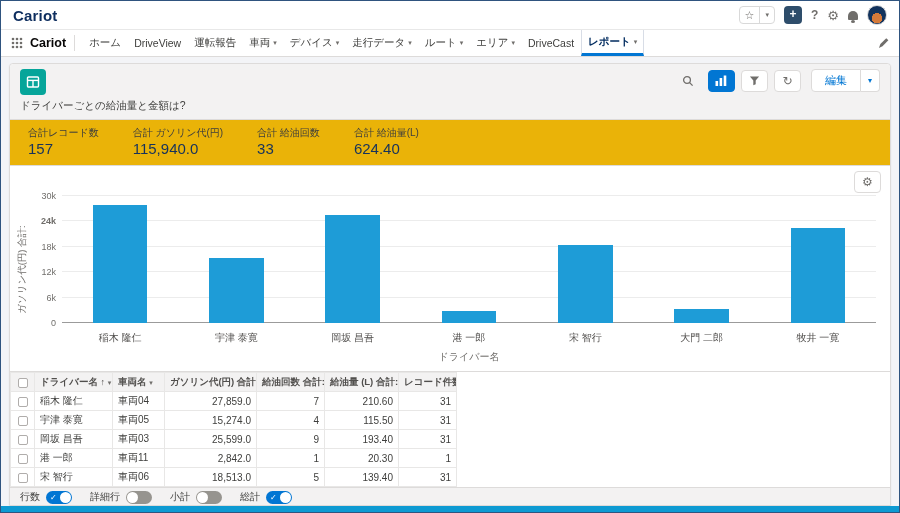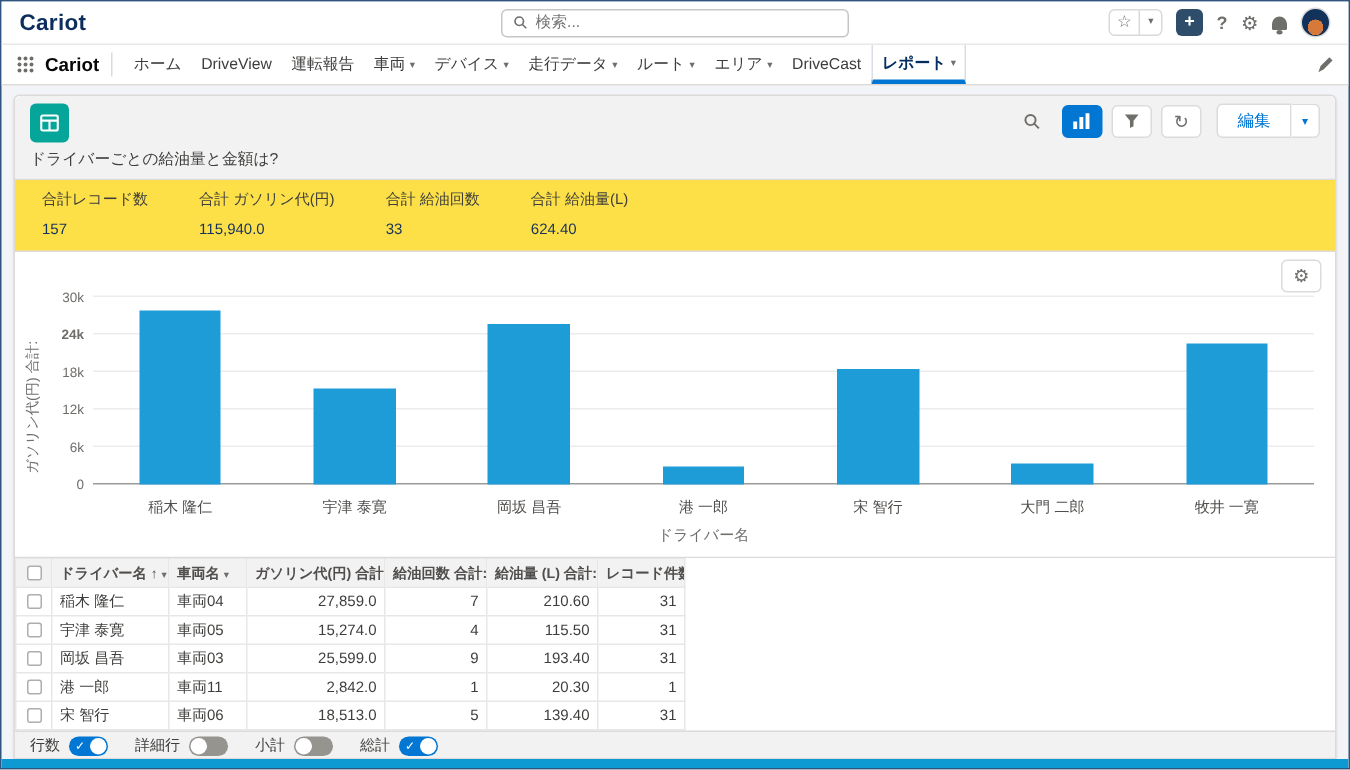--- a/index.html
+++ b/index.html
@@ -45,23 +45,23 @@
   .rh-actions{margin-left:auto;display:flex;gap:6px;align-items:center}
   .iconbtn{width:27px;height:22px;border:1px solid #dddbda;border-radius:4px;background:#fff;display:flex;align-items:center;justify-content:center;cursor:pointer}
   .iconbtn.plain{border:none;background:transparent}
   .iconbtn.activeblue{background:var(--accent,#0176d3);border-color:var(--accent,#0176d3)}
   .iconbtn .glyph{font-size:12px;color:#706e6b;line-height:1}
   .editbtn{display:flex;margin-left:4px}
   .editmain{padding:3px 13px;font-size:11px;color:var(--accent,#0176d3);border:1px solid #dddbda;border-radius:4px 0 0 4px;background:#fff;cursor:pointer}
   .editcaret{padding:0 7px;border:1px solid #dddbda;border-left:none;border-radius:0 4px 4px 0;color:var(--accent,#0176d3);font-size:8px;display:flex;align-items:center;background:#fff;cursor:pointer}
 
   
-  .summary{display:flex;gap:34px;padding:6px 18px 8px;border-bottom:1px solid #dddbda;background:#fde047}
+  .summary{display:flex;gap:34px;padding:6px 18px 8px;border-bottom:1px solid #dddbda;background:#eab308}
   .metric .mlbl{font-size:10px;color:#3e3e3c;white-space:nowrap}
-  .metric .mval{font-size:10px;color:var(--value-text,#16325c);margin-top:8px}
+  .metric .mval{font-size:15px;color:var(--value-text,#16325c);margin-top:0}
 
   
   .chart{flex:1 1 auto;min-height:0;position:relative;background:#fff}
   .gearbtn{position:absolute;top:5px;right:9px}
   .ylabel{position:absolute;width:140px;left:-58px;top:97px;transform:rotate(-90deg);text-align:center;font-size:9.5px;color:#706e6b;white-space:nowrap}
   .plot{position:absolute;left:52px;right:14px;top:30px;bottom:48px}
   .grid,.bars,.yticks{position:absolute;inset:0}
   .gl{position:absolute;left:0;right:0;height:1px;background:#ececec}
   .gl.base{background:#9b9b9b}
   .ytick{position:absolute;right:100%;margin-right:6px;transform:translateY(50%);font-size:9px;color:#706e6b;white-space:nowrap}
@@ -96,29 +96,20 @@
 
   .bluestrip{flex:0 0 6px;background:var(--bottom-strip,#0d9ad2)}
 </style>
 </head>
 <body>
 
 <div class="screen">
 
   <div class="ghdr">
     <div class="logo">Cariot</div>
-    <div class="gsearch">
-      <span style="display:flex">
-        <svg width="10" height="10" viewBox="0 0 12 12">
-            <circle cx="5" cy="5" r="3.4" fill="none" stroke="#706e6b" stroke-width="1.3"></circle>
-            <line x1="7.6" y1="7.6" x2="10.6" y2="10.6" stroke="#706e6b" stroke-width="1.3"></line>
-          </svg>
-      </span>
-      <input placeholder="検索..." style="">
-    </div>
     <div class="gicons">
       <div class="favgrp">
         <span class="favstar">☆</span>
         <span class="favchev">▾</span>
       </div>
       <span class="addbtn">+</span>
       <span class="helpq">?</span>
       <span class="ggear">⚙</span>
       <span class="bell"></span>
       <span class="avatar"></span>

